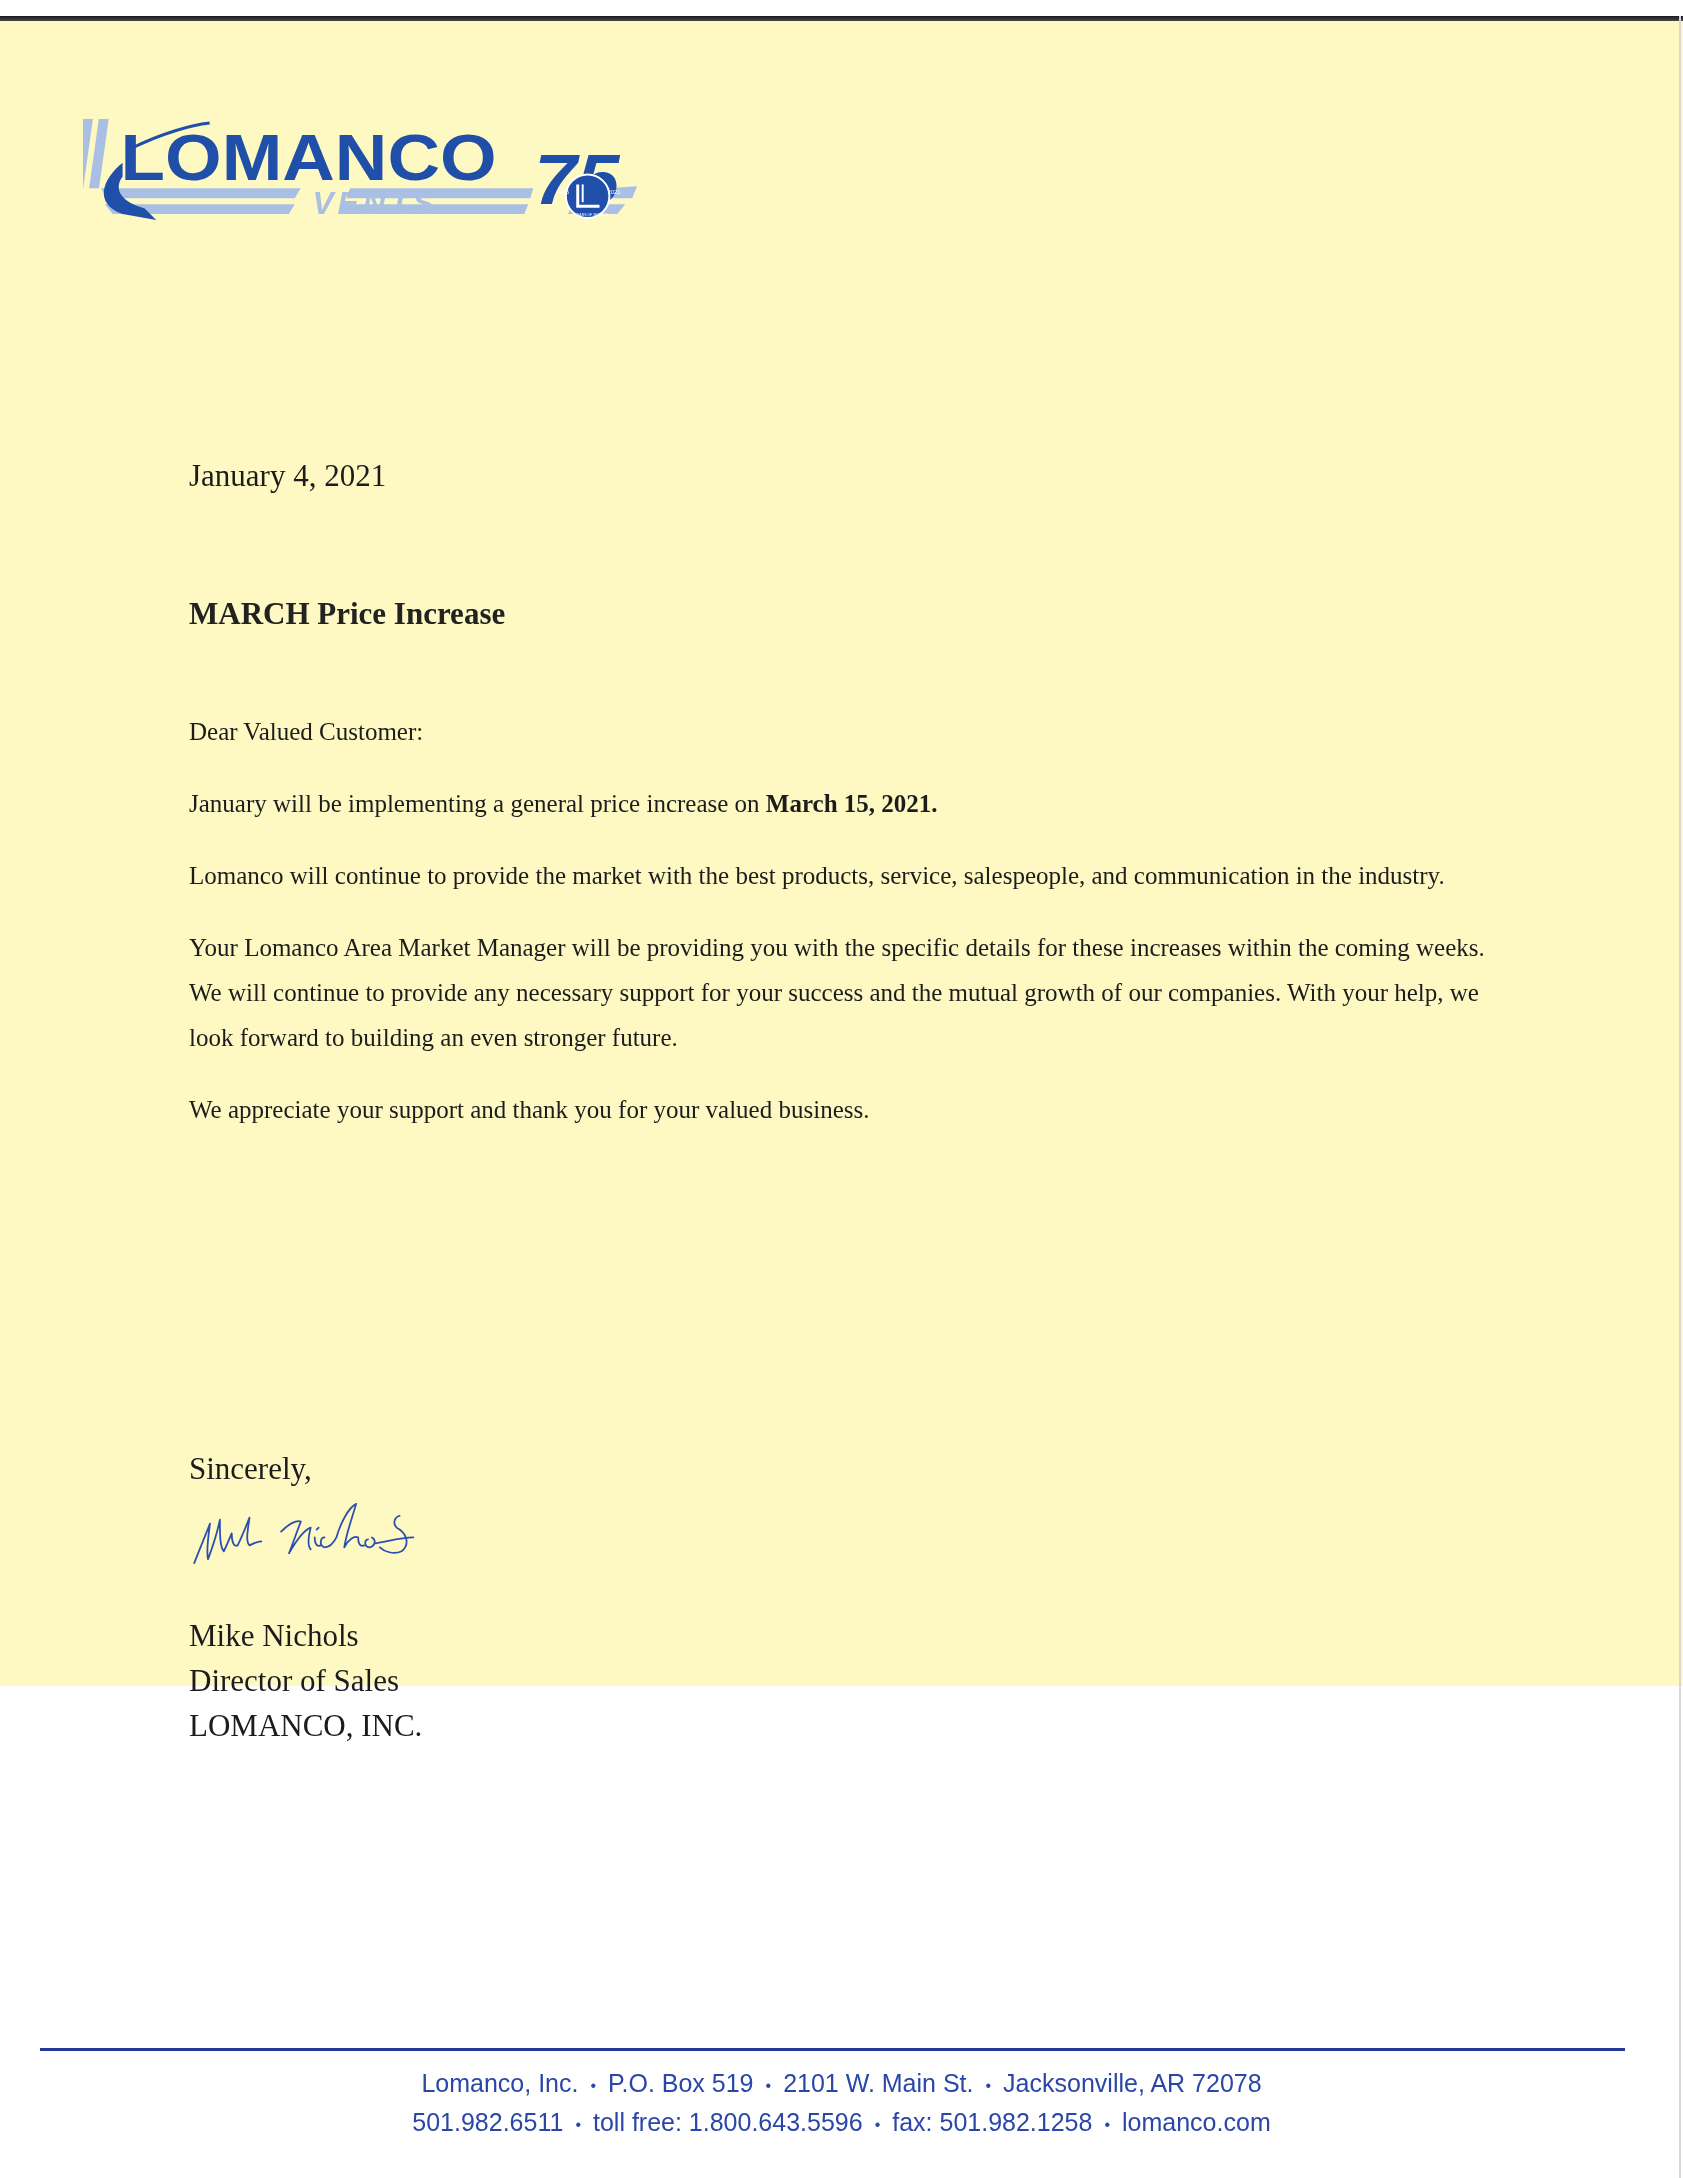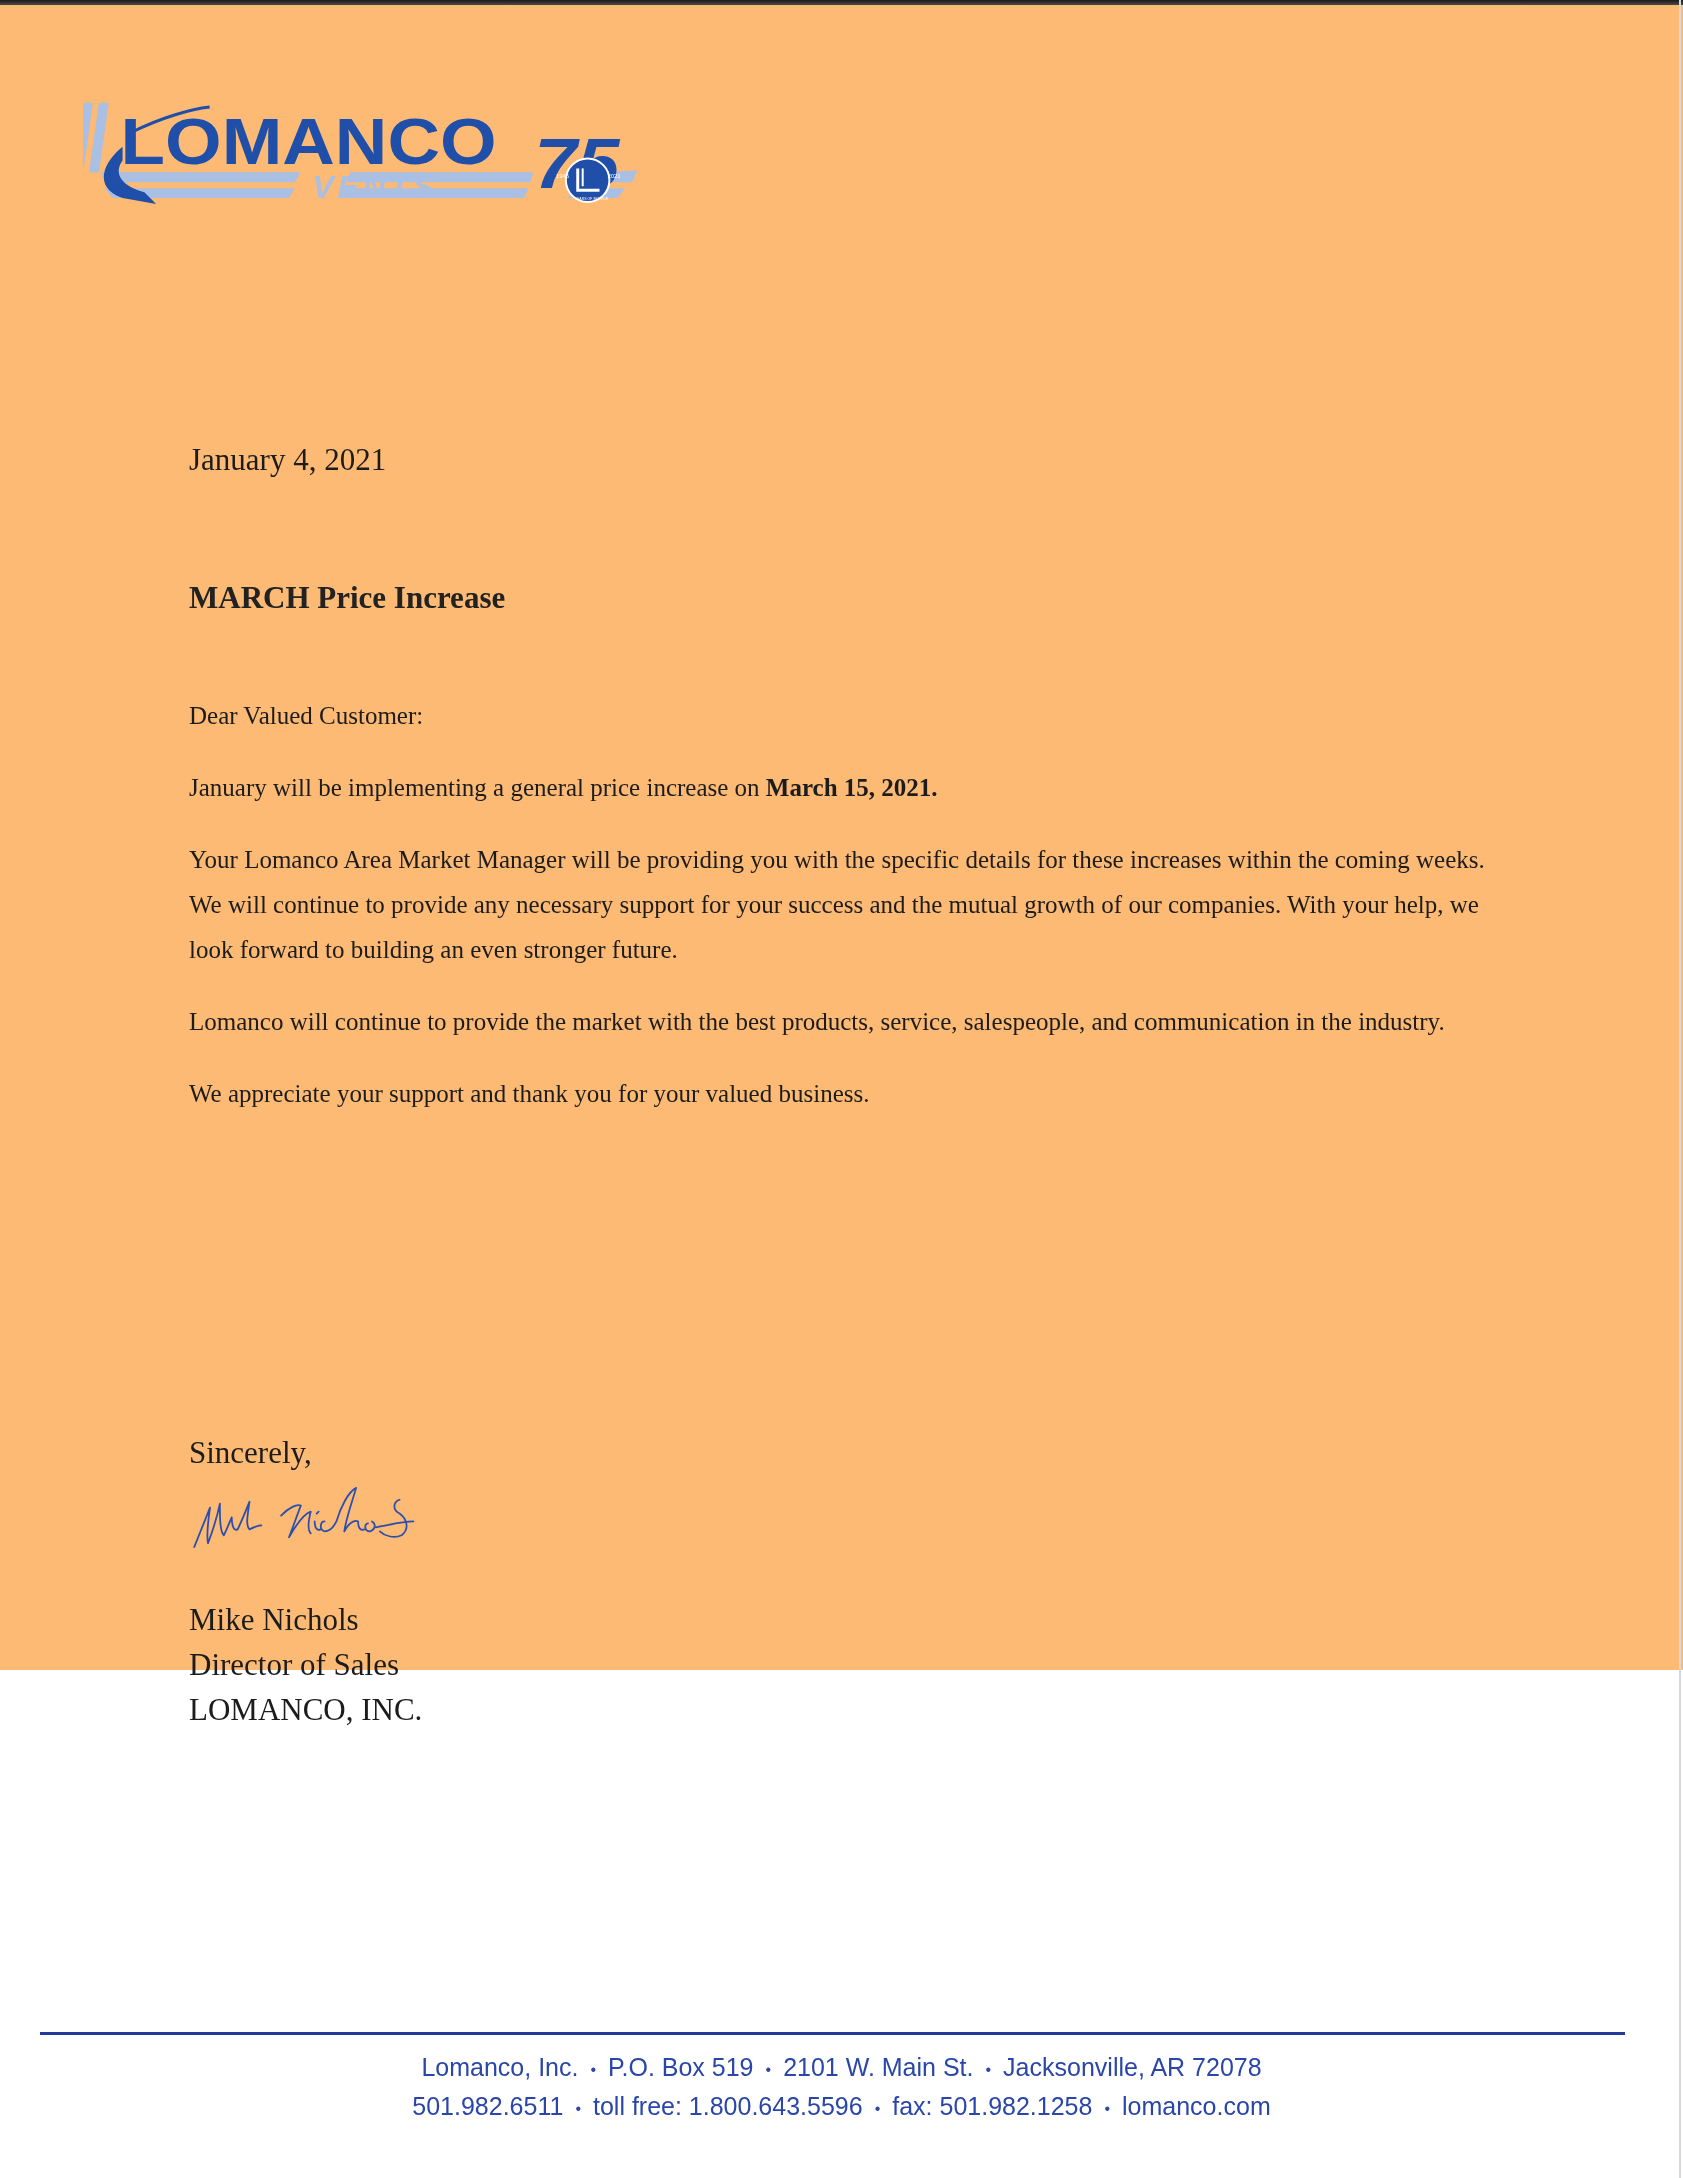--- a/index.html
+++ b/index.html
@@ -1,17 +1,17 @@
 <!DOCTYPE html>
 <html><head>
   <meta charset="utf-8">
   <style>
     html, body { margin: 0; padding: 0; background: #ffffff; }
     body { width: 1683px; height: 2178px; position: relative; overflow: hidden; }
-    .page { position: absolute; left: 0; top: 0; width: 1683px; height: 1670px; background: #fdba74; }
+    .page { position: absolute; left: 0; top: 16px; width: 1683px; height: 1670px; background: #fef9c3; }
     .scan-top { position: absolute; left: 0; top: 0; width: 1683px; height: 5px; background: linear-gradient(#1a1a1a, #4a4a4a); }
     .scan-right { position: absolute; right: 2px; top: 0; width: 2px; height: 2178px; background: #d8d8d8; }
 
     
     .logo { position: absolute; left: 83px; top: 103px; width: 564px; height: 111px; }
     .logo svg { width: 100%; height: 100%; display: block; }
 
     
     .serif { font-family: "Liberation Serif", "DejaVu Serif", serif; color: #1c1c1c; }
     .date { position: absolute; left: 189px; top: 442px; font-size: 31px; }
@@ -72,22 +72,22 @@
       </g>
     </svg>
   </div>
 
   <div class="date serif">January 4, 2021</div>
   <div class="subject serif">MARCH Price Increase</div>
 
   <div class="body serif">
     <p class="salutation">Dear Valued Customer:</p>
     <p><span>January will be implementing a general price increase on </span><b>March 15, 2021.</b></p>
+    <p>Lomanco will continue to provide the market with the best products, service, salespeople, and communication in the industry.</p>
     <p>Your Lomanco Area Market Manager will be providing you with the specific details for these increases within the coming weeks.  We will continue to provide any necessary support for your success and the mutual growth of our companies. With your help, we look forward to building an even stronger future.</p>
-    <p>Lomanco will continue to provide the market with the best products, service, salespeople, and communication in the industry.</p>
     <p>We appreciate your support and thank you for your valued business.</p>
   </div>
 
   <div class="closing serif">Sincerely,</div>
 
   <div class="signature">
     <svg viewBox="0 0 280 80" width="277" height="79" xmlns="http://www.w3.org/2000/svg" fill="none" stroke="#2b4fb0" stroke-width="1.8" stroke-linecap="round" stroke-linejoin="round">
       <path d="M4,70 C10,55 16,40 20,30 M20,30 C18,45 16,58 18,66 M18,66 C24,50 28,36 30,26 C30,40 30,54 34,58 C38,50 40,44 42,40 M42,40 C42,48 44,54 48,52 M48,52 C52,44 56,34 60,24 C58,38 56,48 60,52 C64,50 68,48 72,48"></path>
       <path d="M92,38 C100,30 108,26 112,28 C108,38 104,50 100,60 M100,60 C108,46 116,36 122,34 C120,42 118,52 122,56 M126,44 C126,50 128,54 132,52 M128,36 L130,34 M136,44 C132,44 130,52 136,54 C142,54 146,48 148,44 M148,44 C152,30 160,14 168,10 C164,24 158,40 156,54 M156,54 C160,46 166,42 170,44 C170,50 172,54 176,52 M180,46 C176,46 176,54 182,54 C188,52 188,46 184,44 M188,50 C200,48 214,44 226,44 M212,22 C206,24 204,32 212,36 C220,42 222,52 214,58 C206,62 196,58 192,54"></path>
     </svg>

